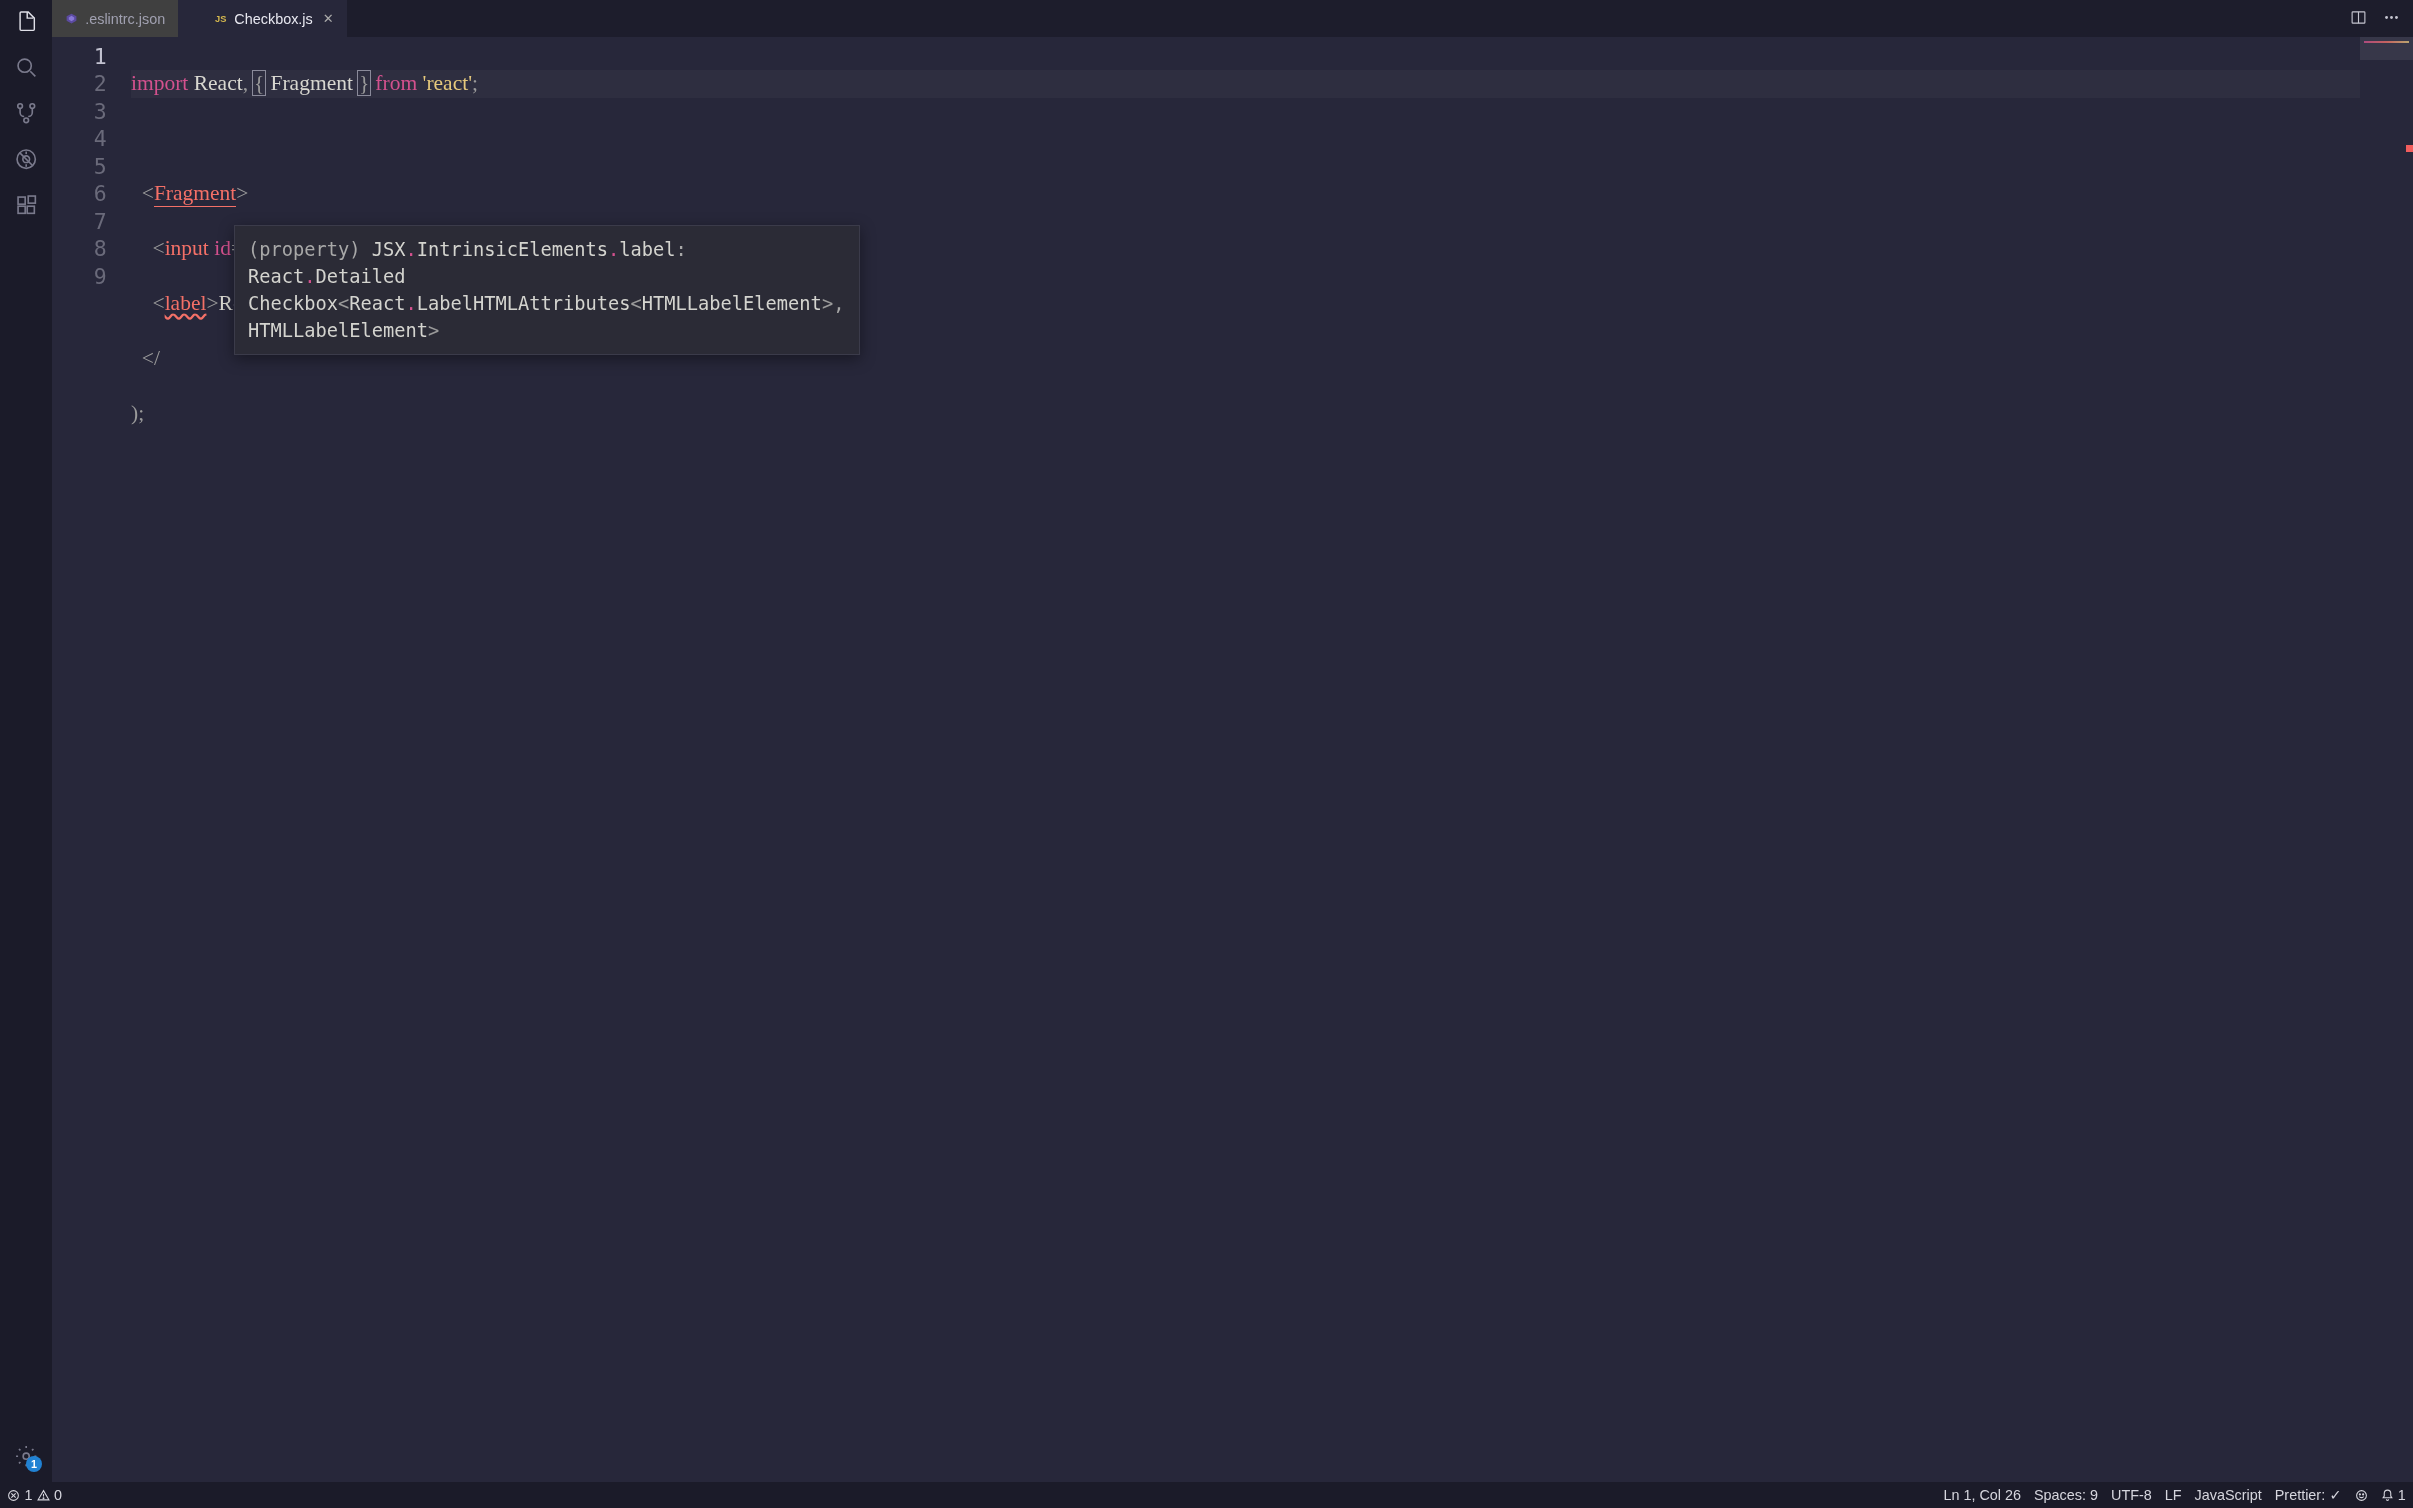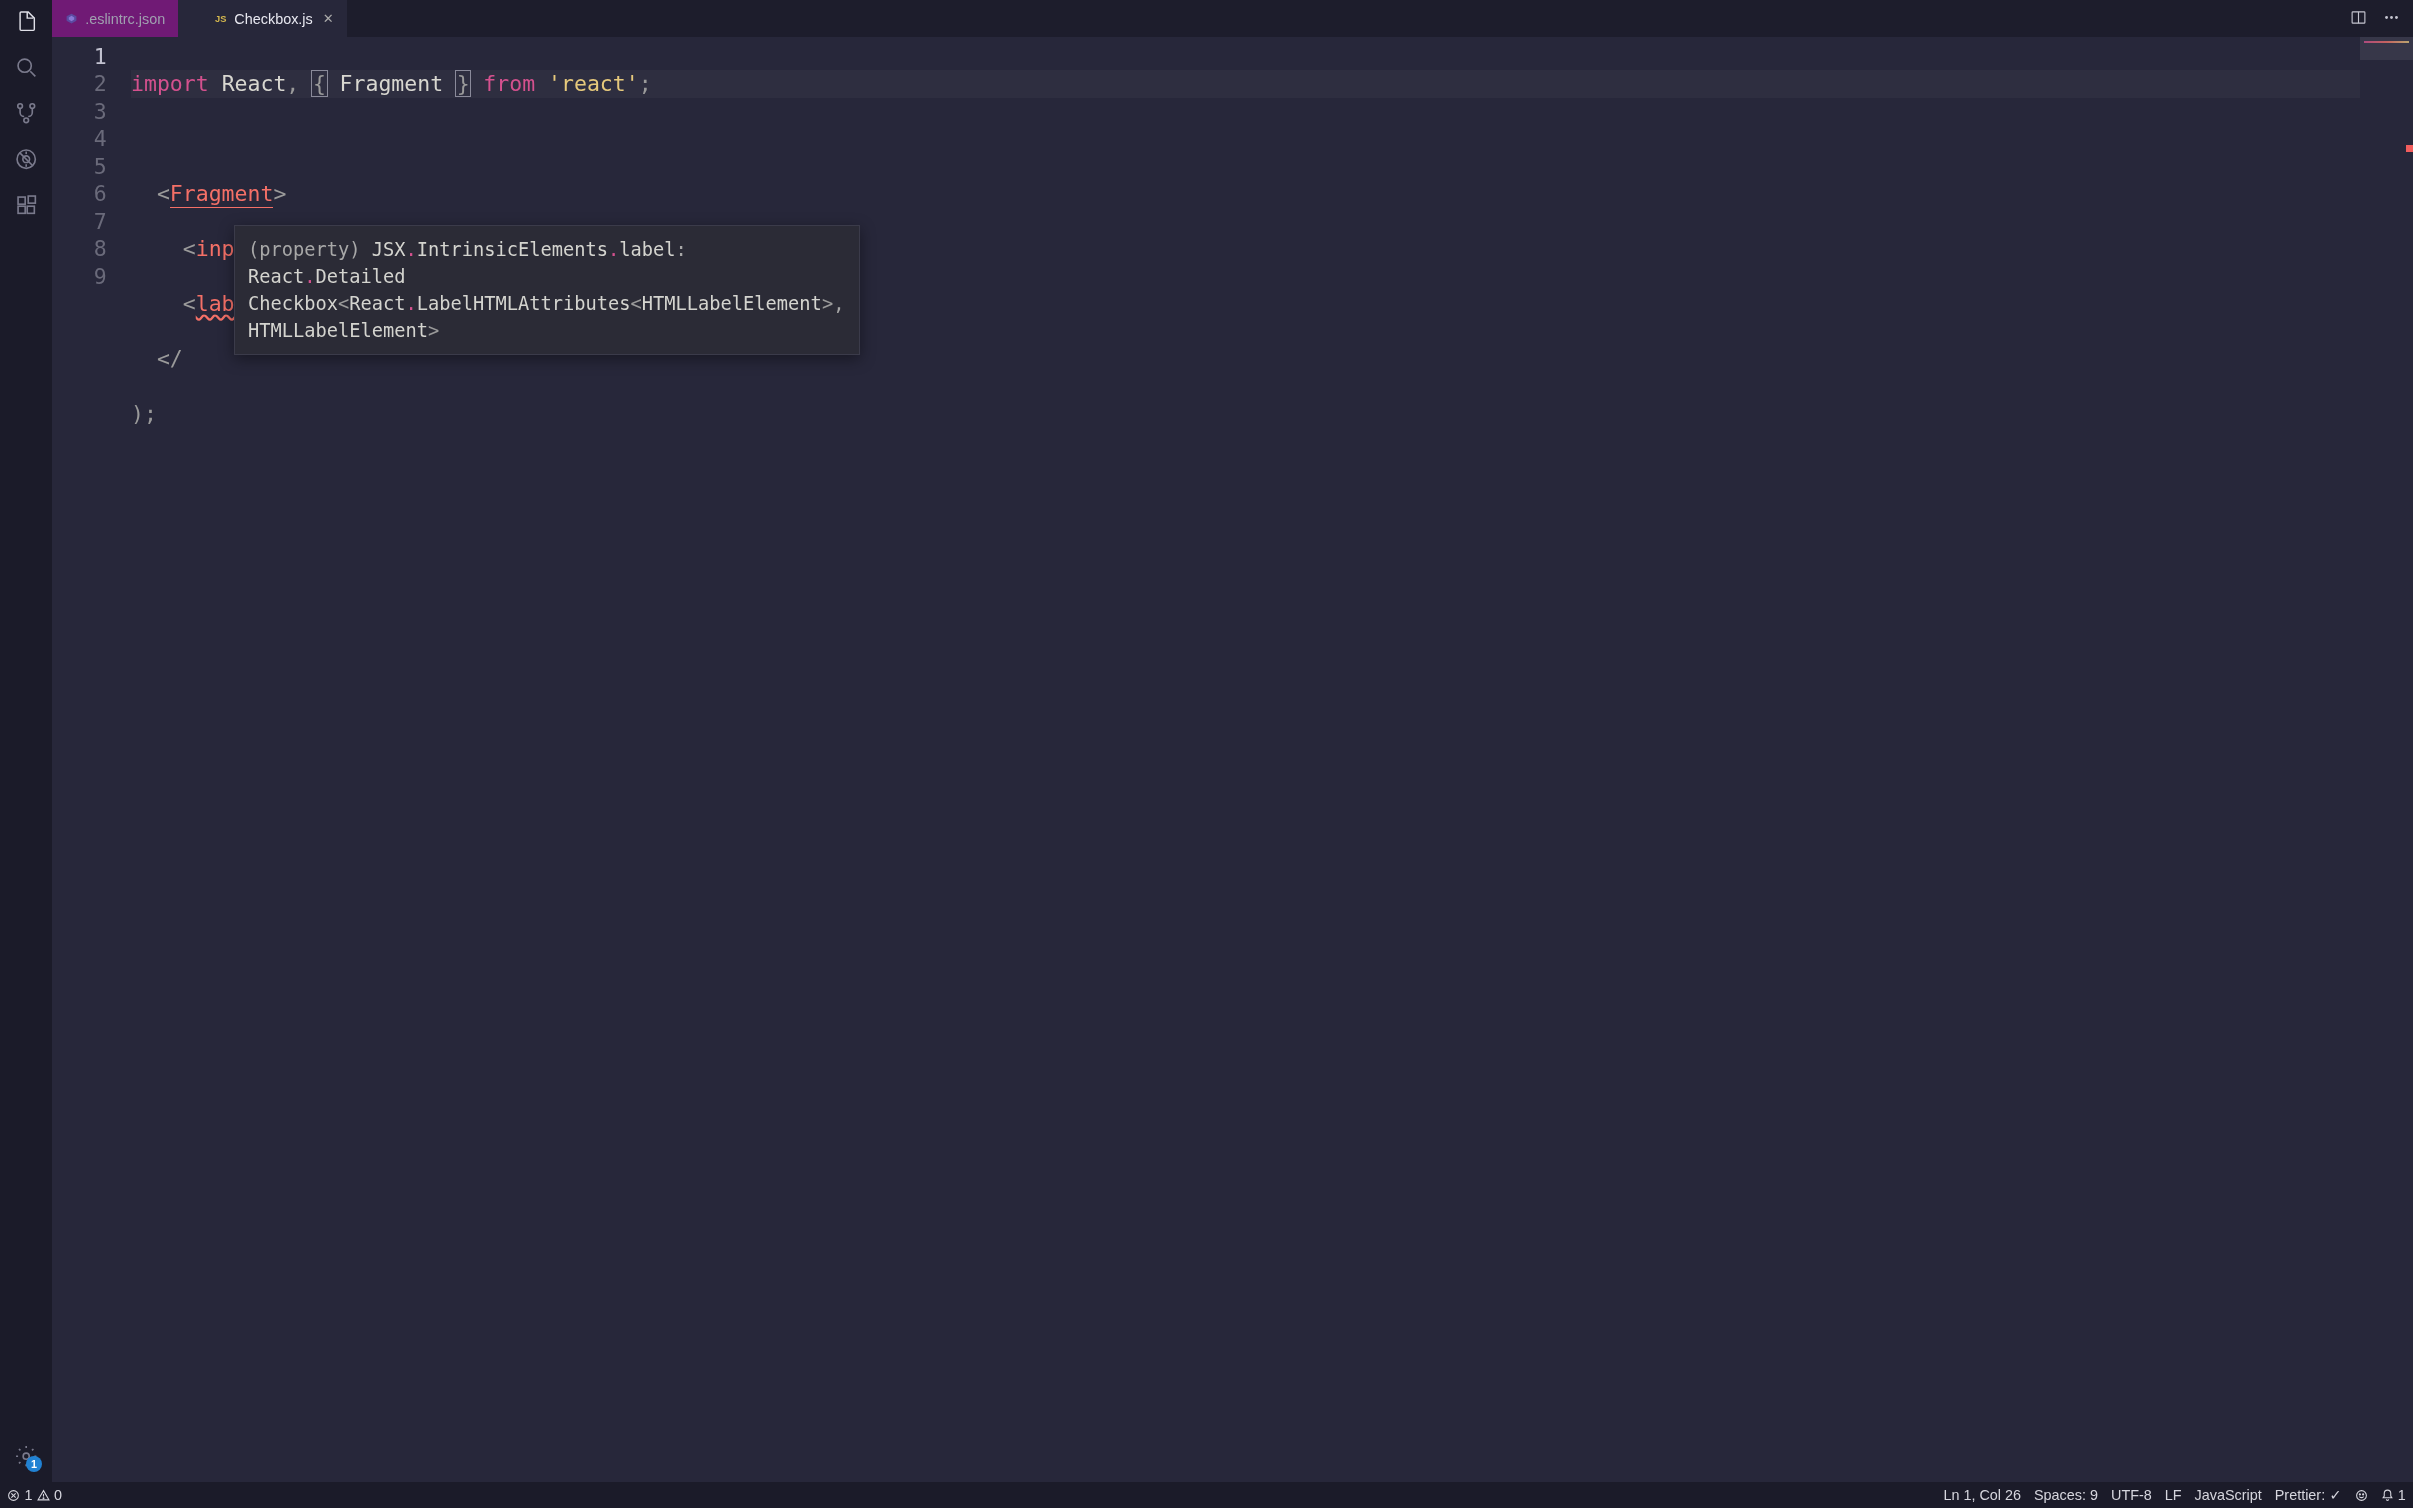--- a/index.html
+++ b/index.html
@@ -77,21 +77,21 @@
     position: relative;
   }
   .tab {
     display: flex;
     align-items: center;
     padding: 0 13px;
     gap: 7.2px;
     font-size: 14.4px;
     color: #a0a0b0;
     cursor: pointer;
-    background: #701a75;
+    background: #404040;
   }
   .tab.active {
     background: #27273a;
     color: #e8e8f0;
     padding-left: 36px;
   }
   .tab .file-icon { width:13px; height:13px; display:flex; align-items:center; justify-content:center; }
   .tab .js-icon { color:#d5b84e; font-size:9.3px; font-weight:700; }
   .tab .eslint-icon { color:#7a64c2; }
   .tab-close { color:#aaa; font-size:13px; margin-left:2.9px; }
@@ -123,20 +123,21 @@
     padding-top: 5.7px;
     user-select:none;
   }
   .gutter .ln { display:block; }
   .gutter .ln.current { color:#c2c2d0; }
   .code {
     flex:1;
     padding-top: 5.7px;
     white-space: pre;
     position: relative;
+    font-family: Liberation Serif, serif;
   }
   .code-line { display:block; position:relative; }
   .hl-line { background: rgba(255,255,255,0.035); }
   
   .kw { color:#d4518e; }            
   .id { color:#d8d7d0; }            
   .punc { color:#9a9a9a; }
   .str { color:#e6c97c; }
   .tag-br { color:#9a9a9a; }
   .tag { color:#f47067; }

